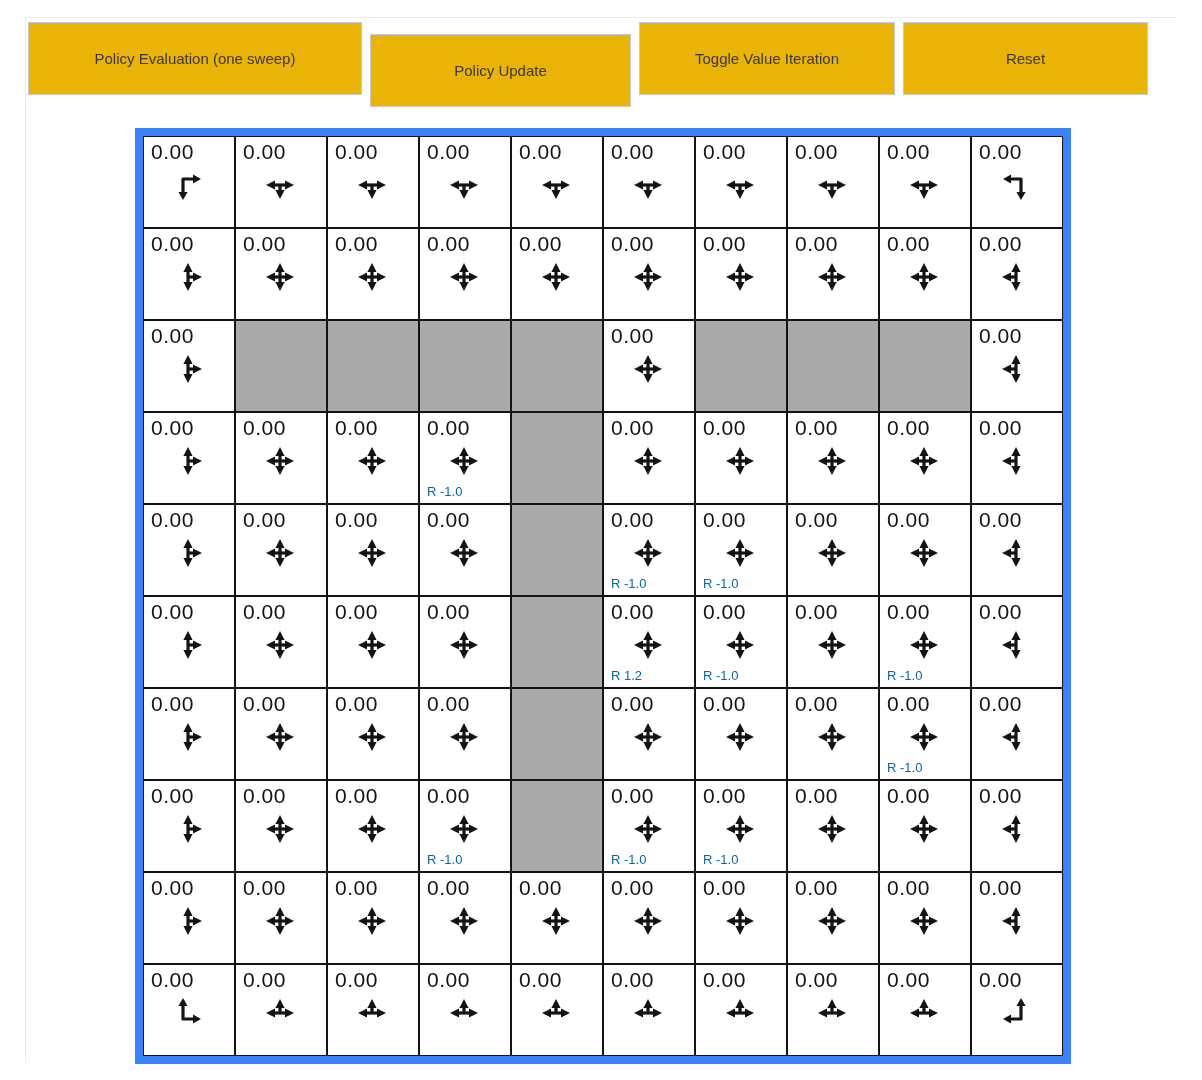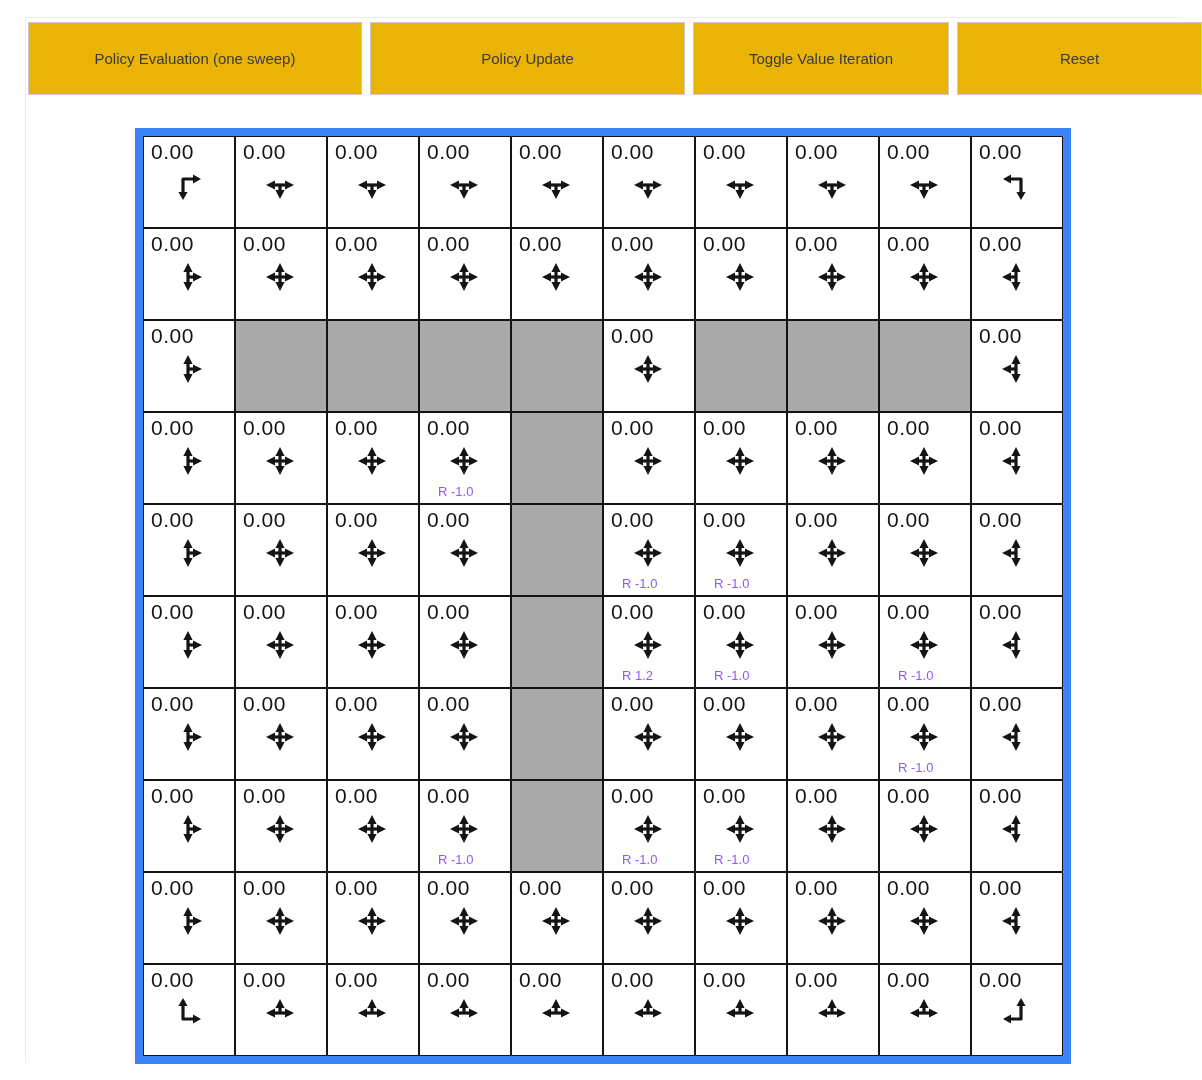--- a/index.html
+++ b/index.html
@@ -5,31 +5,31 @@
   * { margin:0; padding:0; box-sizing:border-box; }
   html,body { width:1202px; height:1080px; background:#ffffff; overflow:hidden;
               font-family:"Liberation Sans", sans-serif; }
   .panel-frame { position:absolute; left:25px; top:17px; width:1152px; height:1046px;
                  border-left:1px solid #ececec; border-top:1px solid #ececec; pointer-events:none; }
   .toolbar { position:absolute; left:28px; top:22px; display:flex; gap:8px; }
   .toolbar button { height:73px; background:#eab308; border:1px solid #c9c9c9;
                     font-family:"Liberation Sans", sans-serif; font-size:15px; color:#3a3a3a;
                     cursor:pointer; }
   .toolbar button:nth-child(1){ width:334px; }
-  .toolbar button:nth-child(2){ width:315px; }
+  .toolbar button:nth-child(2){ width:261px;margin-top:12px; }
   .toolbar button:nth-child(3){ width:256px; }
   .toolbar button:nth-child(4){ width:245px; }
   .board { position:absolute; left:135px; top:128px;
            display:grid; grid-template-columns:repeat(10,92px); grid-template-rows:repeat(10,92px);
            border:8px solid #3b82f6; background:#fff; }
   .cell { position:relative; border:1px solid #141414; background:#ffffff; }
   .cell.wall { background:#aaaaaa; }
   .val { position:absolute; top:3px; left:7px; font-size:21px; color:#141414; letter-spacing:0.5px; }
   .arr { position:absolute; left:24px; top:28px; }
-  .rw  { position:absolute; bottom:4px; left:7px; font-size:13px; color:#8b5cf6;margin-left:11px; }
+  .rw  { position:absolute; bottom:4px; left:7px; font-size:13px; color:#0369a1; }
 </style>
 </head>
 <body>
 
 <div class="panel-frame"></div>
 
 <div class="toolbar">
   <button>Policy Evaluation (one sweep)</button>
   <button>Policy Update</button>
   <button>Toggle Value Iteration</button>

